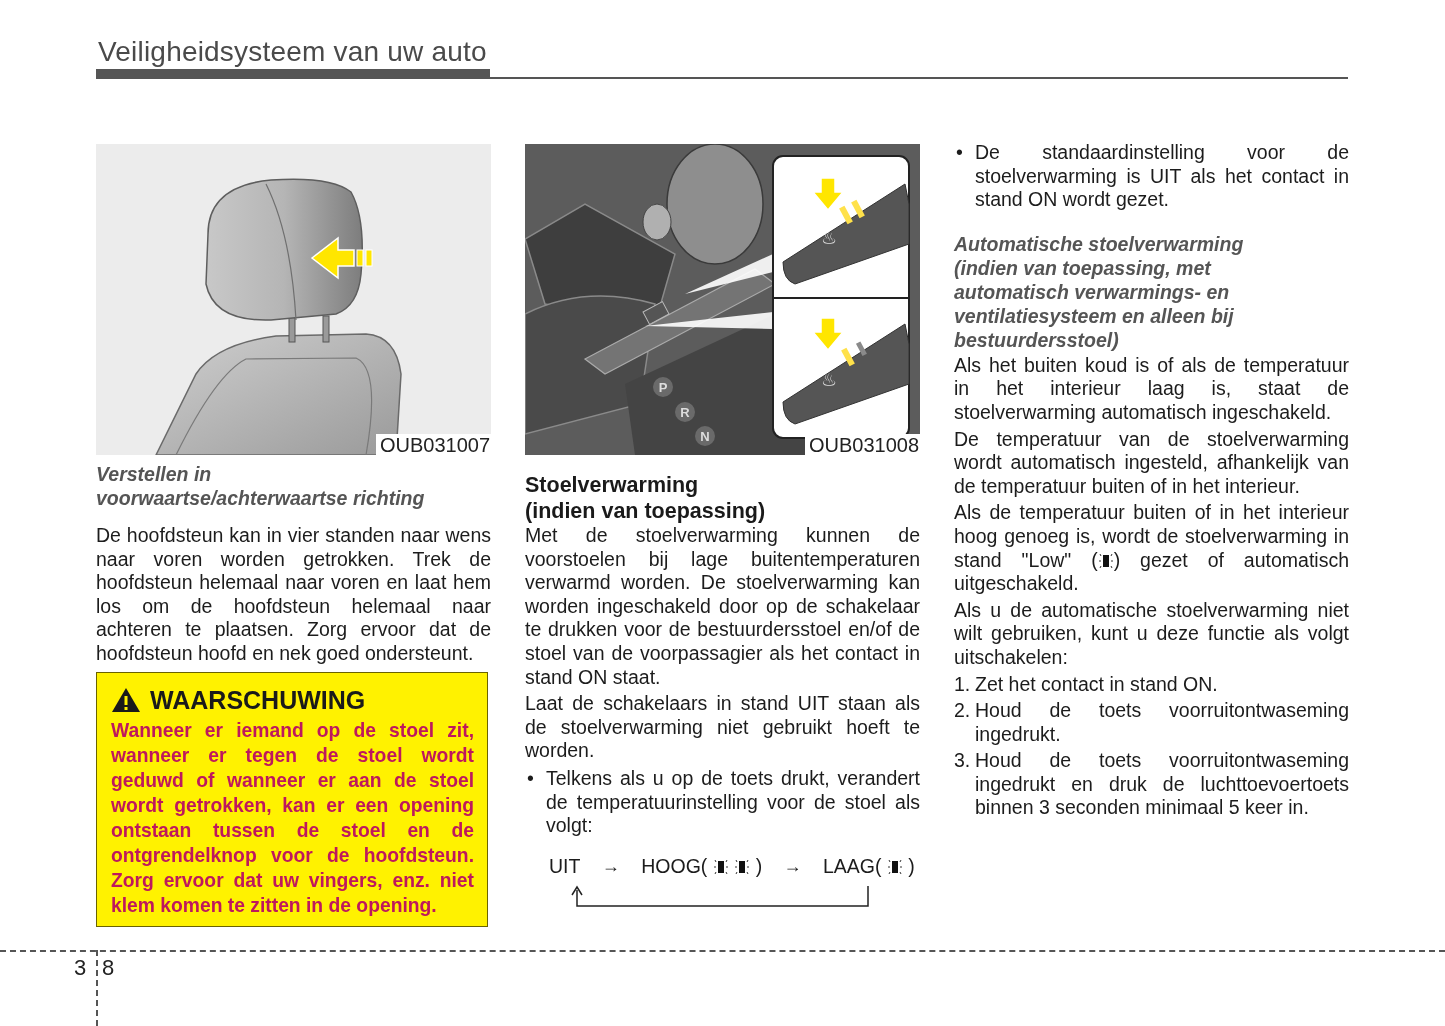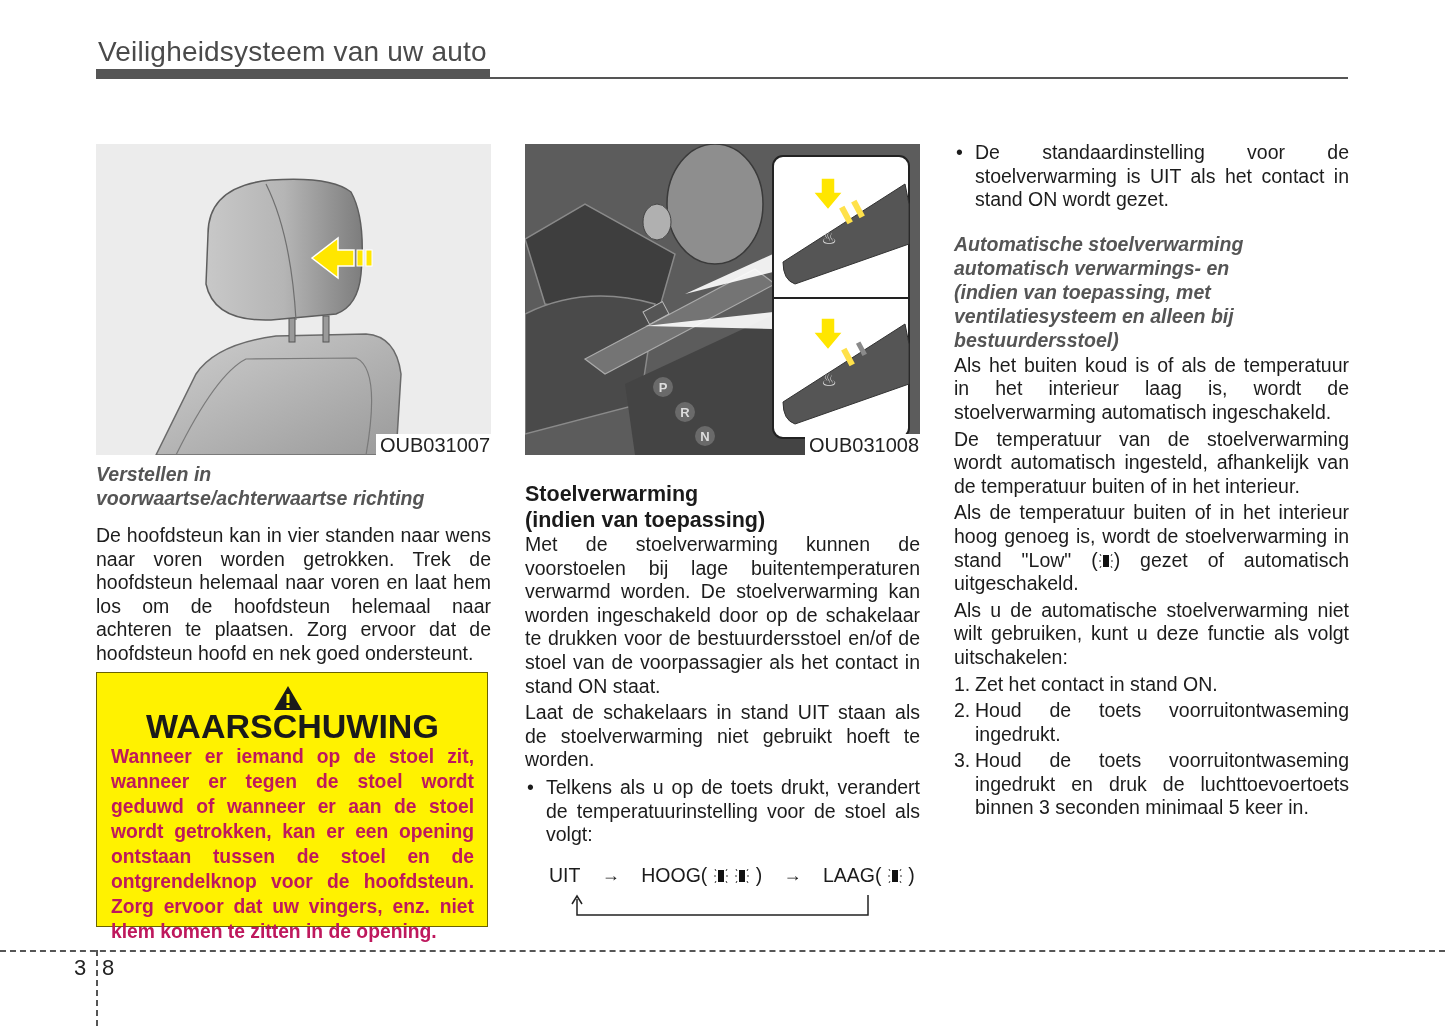--- a/index.html
+++ b/index.html
@@ -28,21 +28,21 @@
     .section-title { font-size: 21.5px; line-height: 26px; font-weight: bold; color: #1a1a1a; margin: 0; }
 
     .bullet { position: relative; padding-left: 21px; }
     .bullet .dot { position: absolute; left: 2px; top: 0; }
     .num { position: relative; padding-left: 21px; }
     .num .n { position: absolute; left: 0; top: 0; }
 
     
     .warning { position: absolute; left: 96px; top: 672px; width: 392px; height: 255px; background: #fff200;
                border: 1px solid #6a6300; box-sizing: border-box; padding: 12px 13px 0 14px; }
-    .warning-title { font-size: 34px; font-weight: bold; color: #1a1a1a; line-height: 30px; display: flex; align-items: center; flex-direction: column; }
+    .warning-title { font-size: 25px; font-weight: bold; color: #1a1a1a; line-height: 30px; display: flex; align-items: center; }
     .warning-title .tri { width: 30px; height: 26px; margin-right: 9px; }
     .warning-text { font-size: 19.3px; font-weight: bold; line-height: 25px; text-align: justify; color: #be185d; margin-top: 3px; }
 
     
     .cycle { position: relative; height: 70px; margin-top: 10px; }
     .cycle-row { position: absolute; left: 24px; top: 6px; font-size: 19.5px; color: #1c1c1c; white-space: nowrap; }
     .cycle-row span { display: inline-block; vertical-align: middle; }
     .arrow-r { margin: 0 16px; font-size: 18px; }
     .seat-lamp { display: inline-block; width: 16px; height: 20px; vertical-align: middle; }
 
@@ -154,21 +154,21 @@
       <g>
           <text x="296" y="242" font-size="18" fill="#ddd">♨</text>
         </g>
       <rect x="320" y="204" width="6" height="18" fill="#ffe14a" transform="rotate(-28 323 213)"></rect>
       <rect x="334" y="198" width="5" height="14" fill="#8a8a8a" transform="rotate(-28 336 205)"></rect>
       <polygon points="296,174 310,174 310,188 318,188 303,206 288,188 296,188" fill="#ffe600" stroke="#fff" stroke-width="1.5"></polygon>
     </svg>
     <div class="figure-label">OUB031008</div>
   </div>
 
-  <div style="margin-top:26px;">
+  <div style="margin-top:17px;">
     <p class="section-title">Stoelverwarming</p>
     <p class="section-title">(indien van toepassing)</p>
   </div>
   <div style="">
     <p class="p">Met de stoelverwarming kunnen de voorstoelen bij lage buitentemperaturen verwarmd worden. De stoelverwarming kan worden ingeschakeld door op de schakelaar te drukken voor de bestuurdersstoel en/of de stoel van de voorpassagier als het contact in stand ON staat.</p>
     <p class="p">Laat de schakelaars in stand UIT staan als de stoelverwarming niet gebruikt hoeft te worden.</p>
     <p class="p bullet" style="margin-top:4px;">
       <span class="dot">•</span>
       <span>Telkens als u op de toets drukt, verandert de temperatuurinstelling voor de stoel als volgt:</span>
     </p>
@@ -224,26 +224,26 @@
   </div>
 </div>
 
 <div class="col col-3">
   <p class="p bullet">
     <span class="dot">•</span>
     <span>De standaardinstelling voor de stoelverwarming is UIT als het contact in stand ON wordt gezet.</span>
   </p>
   <div style="margin-top:20px;">
     <p class="sub-italic">Automatische stoelverwarming</p>
+    <p class="sub-italic">(indien van toepassing, met</p>
     <p class="sub-italic">automatisch verwarmings- en</p>
-    <p class="sub-italic">(indien van toepassing, met</p>
     <p class="sub-italic">ventilatiesysteem en alleen bij</p>
     <p class="sub-italic">bestuurdersstoel)</p>
   </div>
-  <p class="p" style="margin-top:2px;">Als het buiten koud is of als de temperatuur in het interieur laag is, wordt de stoelverwarming automatisch ingeschakeld.</p>
+  <p class="p" style="margin-top:2px;">Als het buiten koud is of als de temperatuur in het interieur laag is, staat de stoelverwarming automatisch ingeschakeld.</p>
   <p class="p">De temperatuur van de stoelverwarming wordt automatisch ingesteld, afhankelijk van de temperatuur buiten of in het interieur.</p>
   <p class="p">
     <span>Als de temperatuur buiten of in het interieur hoog genoeg is, wordt de stoelverwarming in stand "Low" (</span><svg class="seat-lamp" viewBox="0 0 16 20">
         <rect x="5" y="4" width="6" height="12" fill="#111"></rect>
         <g stroke="#333" stroke-width="1">
           <line x1="2" y1="3" x2="3" y2="5"></line>
           <line x1="14" y1="3" x2="13" y2="5"></line>
           <line x1="1" y1="10" x2="3" y2="10"></line>
           <line x1="15" y1="10" x2="13" y2="10"></line>
           <line x1="2" y1="17" x2="3" y2="15"></line>

